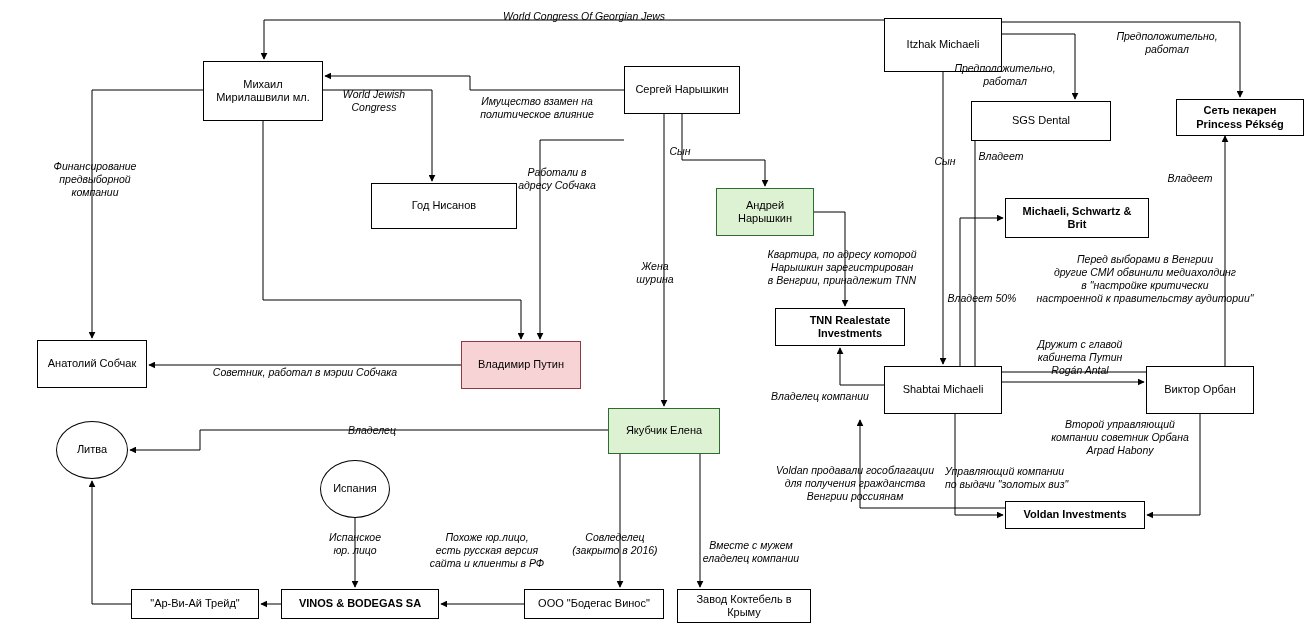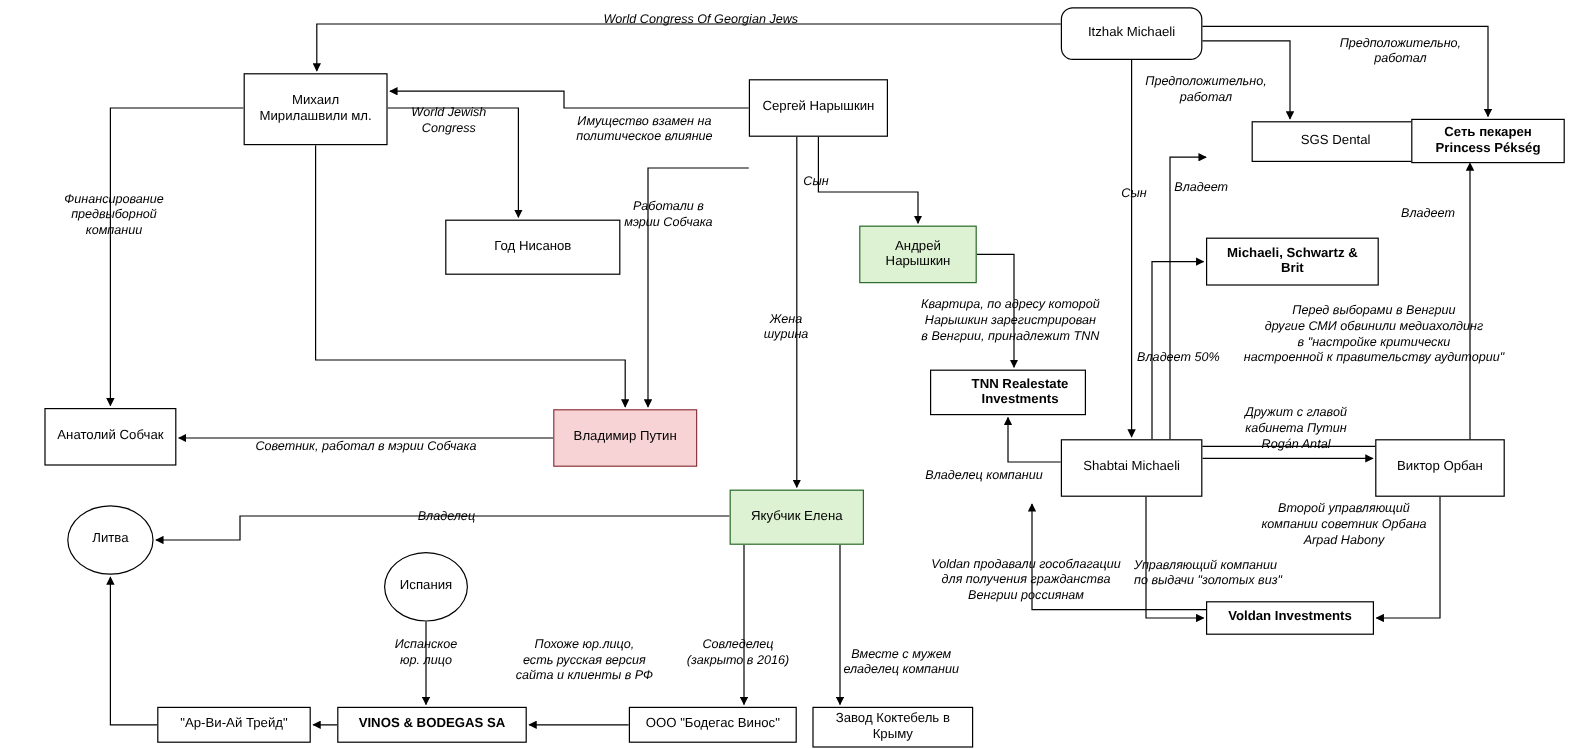--- a/index.html
+++ b/index.html
@@ -117,25 +117,25 @@
       <path d="M 524 604 L 441 604"></path>
 
       <path d="M 355 518 L 355 587"></path>
 
       <path d="M 131 604 L 92 604 L 92 481"></path>
 
       <path d="M 281 604 L 261 604"></path>
     </g>
   </svg>
 
-  <div class="node" style="left:884px;top:6px;width:118px;height:44px;border-radius:10px;">Itzhak Michaеli</div>
+  <div class="node" style="left:884px;top:18px;width:118px;height:54px;">Itzhak Michaеli</div>
   <div class="node" style="left:203px;top:61px;width:120px;height:60px;white-space:pre-line;">Михаил
 Мирилашвили мл.</div>
   <div class="node" style="left:624px;top:66px;width:116px;height:48px;">Сергей Нарышкин</div>
-  <div class="node" style="left:1043px;top:101px;width:140px;height:34px;">SGS Dental</div>
+  <div class="node" style="left:971px;top:101px;width:140px;height:40px;">SGS Dental</div>
   <div class="node bold" style="left:1176px;top:99px;width:128px;height:37px;white-space:pre-line;">Сеть пекарен
 Princess Pékség</div>
   <div class="node" style="left:371px;top:183px;width:146px;height:46px;">Год Нисанов</div>
   <div class="node bold" style="left:1005px;top:198px;width:144px;height:40px;white-space:pre-line;">Michaeli, Schwartz &amp;
 Brit</div>
   <div class="node green" style="left:716px;top:188px;width:98px;height:48px;">Андрей Нарышкин</div>
   <div class="node bold" style="left:775px;top:308px;width:130px;height:38px;white-space:pre-line;padding-left:24px;">TNN Realestate
 Investments</div>
   <div class="node" style="left:37px;top:340px;width:110px;height:48px;">Анатолий Собчак</div>
   <div class="node pink" style="left:461px;top:341px;width:120px;height:48px;">Владимир Путин</div>
@@ -157,21 +157,21 @@
   <div class="label" style="left:940px;top:62px;width:130px;">Предположительно,
 работал</div>
   <div class="label" style="left:330px;top:88px;width:88px;">World Jewish
 Congress</div>
   <div class="label" style="left:452px;top:95px;width:170px;">Имущество взамен на
 политическое влияние</div>
   <div class="label" style="left:30px;top:160px;width:130px;">Финансирование
 предвыборной
 компании</div>
   <div class="label" style="left:498px;top:166px;width:118px;">Работали в
-мэрии Собчака</div>
+адресу Собчака</div>
   <div class="label" style="left:660px;top:145px;width:40px;">Сын</div>
   <div class="label" style="left:966px;top:150px;width:70px;">Владеет</div>
   <div class="label" style="left:1155px;top:172px;width:70px;">Владеет</div>
   <div class="label" style="left:925px;top:155px;width:40px;">Сын</div>
   <div class="label" style="left:742px;top:248px;width:200px;">Квартира, по адресу которой
 Нарышкин зарегистрирован
 в Венгрии, принадлежит TNN</div>
   <div class="label" style="left:625px;top:260px;width:60px;">Жена
 шурина</div>
   <div class="label" style="left:1000px;top:253px;width:290px;">Перед выборами в Венгрии

